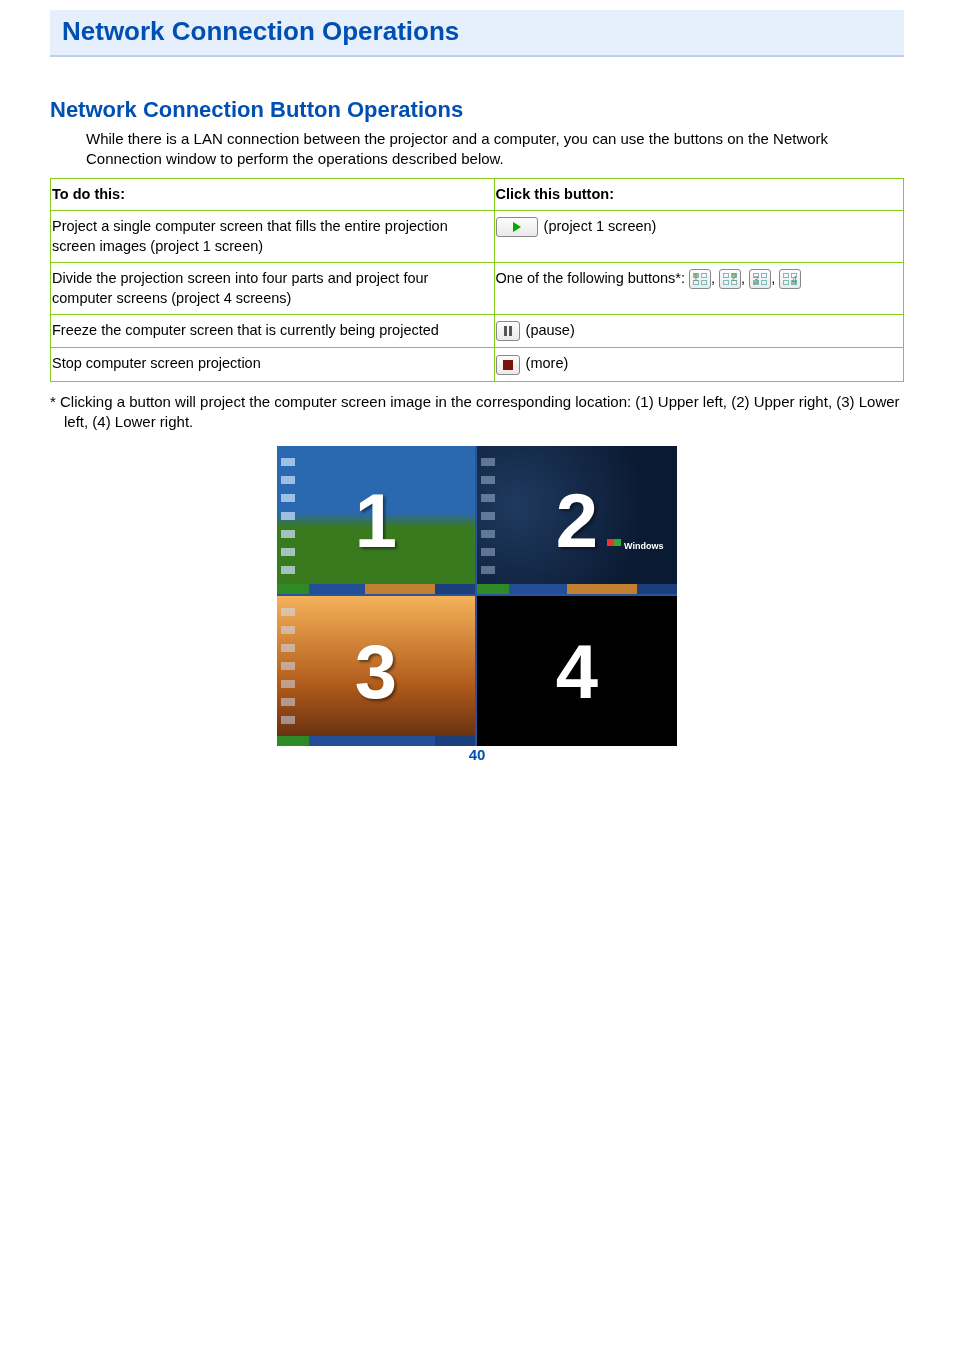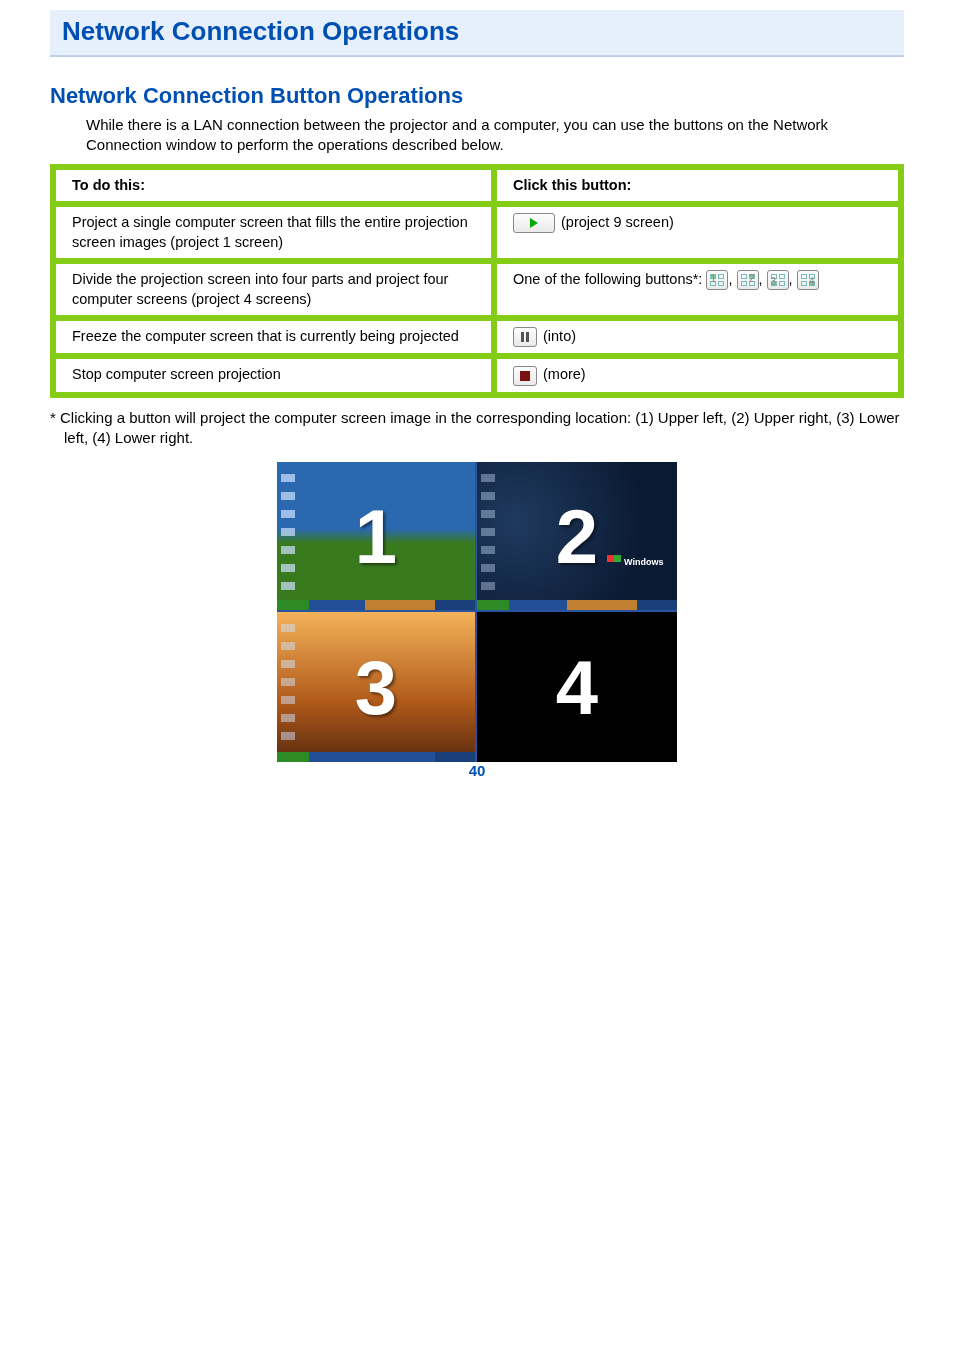--- a/index.html
+++ b/index.html
@@ -13,21 +13,21 @@
     width: 954px;
     margin: 0 auto;
     padding: 10px 50px 20px 50px;
     color: #000;
     font-size: 15px;
   }
   .title-bar {
     background: #e6effc;
     padding: 6px 8px 8px 12px;
     border-bottom: 2px solid #bfcfe8;
-    margin-bottom: 26px;
+    margin-bottom: 40px;
   }
   .title-bar h1 {
     font-size: 26px;
     font-weight: bold;
     color: #0050b3;
     font-family: Arial, Helvetica, sans-serif;
   }
   .subheading {
     font-size: 22px;
     font-weight: bold;
@@ -39,22 +39,22 @@
     line-height: 1.35;
     margin-bottom: 8px;
     margin-left: 36px;
   }
   table.ops {
     border-collapse: collapse;
     width: 100%;
     margin-bottom: 10px;
   }
   table.ops th, table.ops td {
-    border: 6px solid #84cc16;
-    padding: 6px 16px;
+    border: 1px solid #84cc16;
+    padding: 6px 1px;
     vertical-align: top;
     font-size: 14.5px;
     line-height: 1.35;
     text-align: left;
   }
   table.ops th {
     font-weight: bold;
     background: #fff;
   }
   table.ops td.col2 {
@@ -282,21 +282,21 @@
     <th>To do this:</th>
     <th>Click this button:</th>
   </tr>
 
   <tr>
     <td>Project a single computer screen that fills the entire projection screen images (project 1 screen)</td>
     <td class="col2">
       <span class="btn">
         <span class="play-tri"></span>
       </span>
-      <span>(project 9 screen)</span>
+      <span>(project 1 screen)</span>
     </td>
   </tr>
 
   <tr>
     <td>Divide the projection screen into four parts and project four computer screens (project 4 screens)</td>
     <td class="col2">
       <span>One of the following buttons*:</span>
       <span class="quad-btn">
         <span class="quad-inner">
               <span class="q q1 active"></span>
@@ -338,21 +338,21 @@
 
   <tr>
     <td>Freeze the computer screen that is currently being projected</td>
     <td class="col2">
       <span class="btn btn-sm">
         <span class="pause-bars">
               <div></div>
               <div></div>
             </span>
       </span>
-      <span>(into)</span>
+      <span>(pause)</span>
     </td>
   </tr>
 
 
   <tr>
     <td>Stop computer screen projection</td>
     <td class="col2">
       <span class="btn btn-sm">
         <span class="stop-sq"></span>
       </span>

